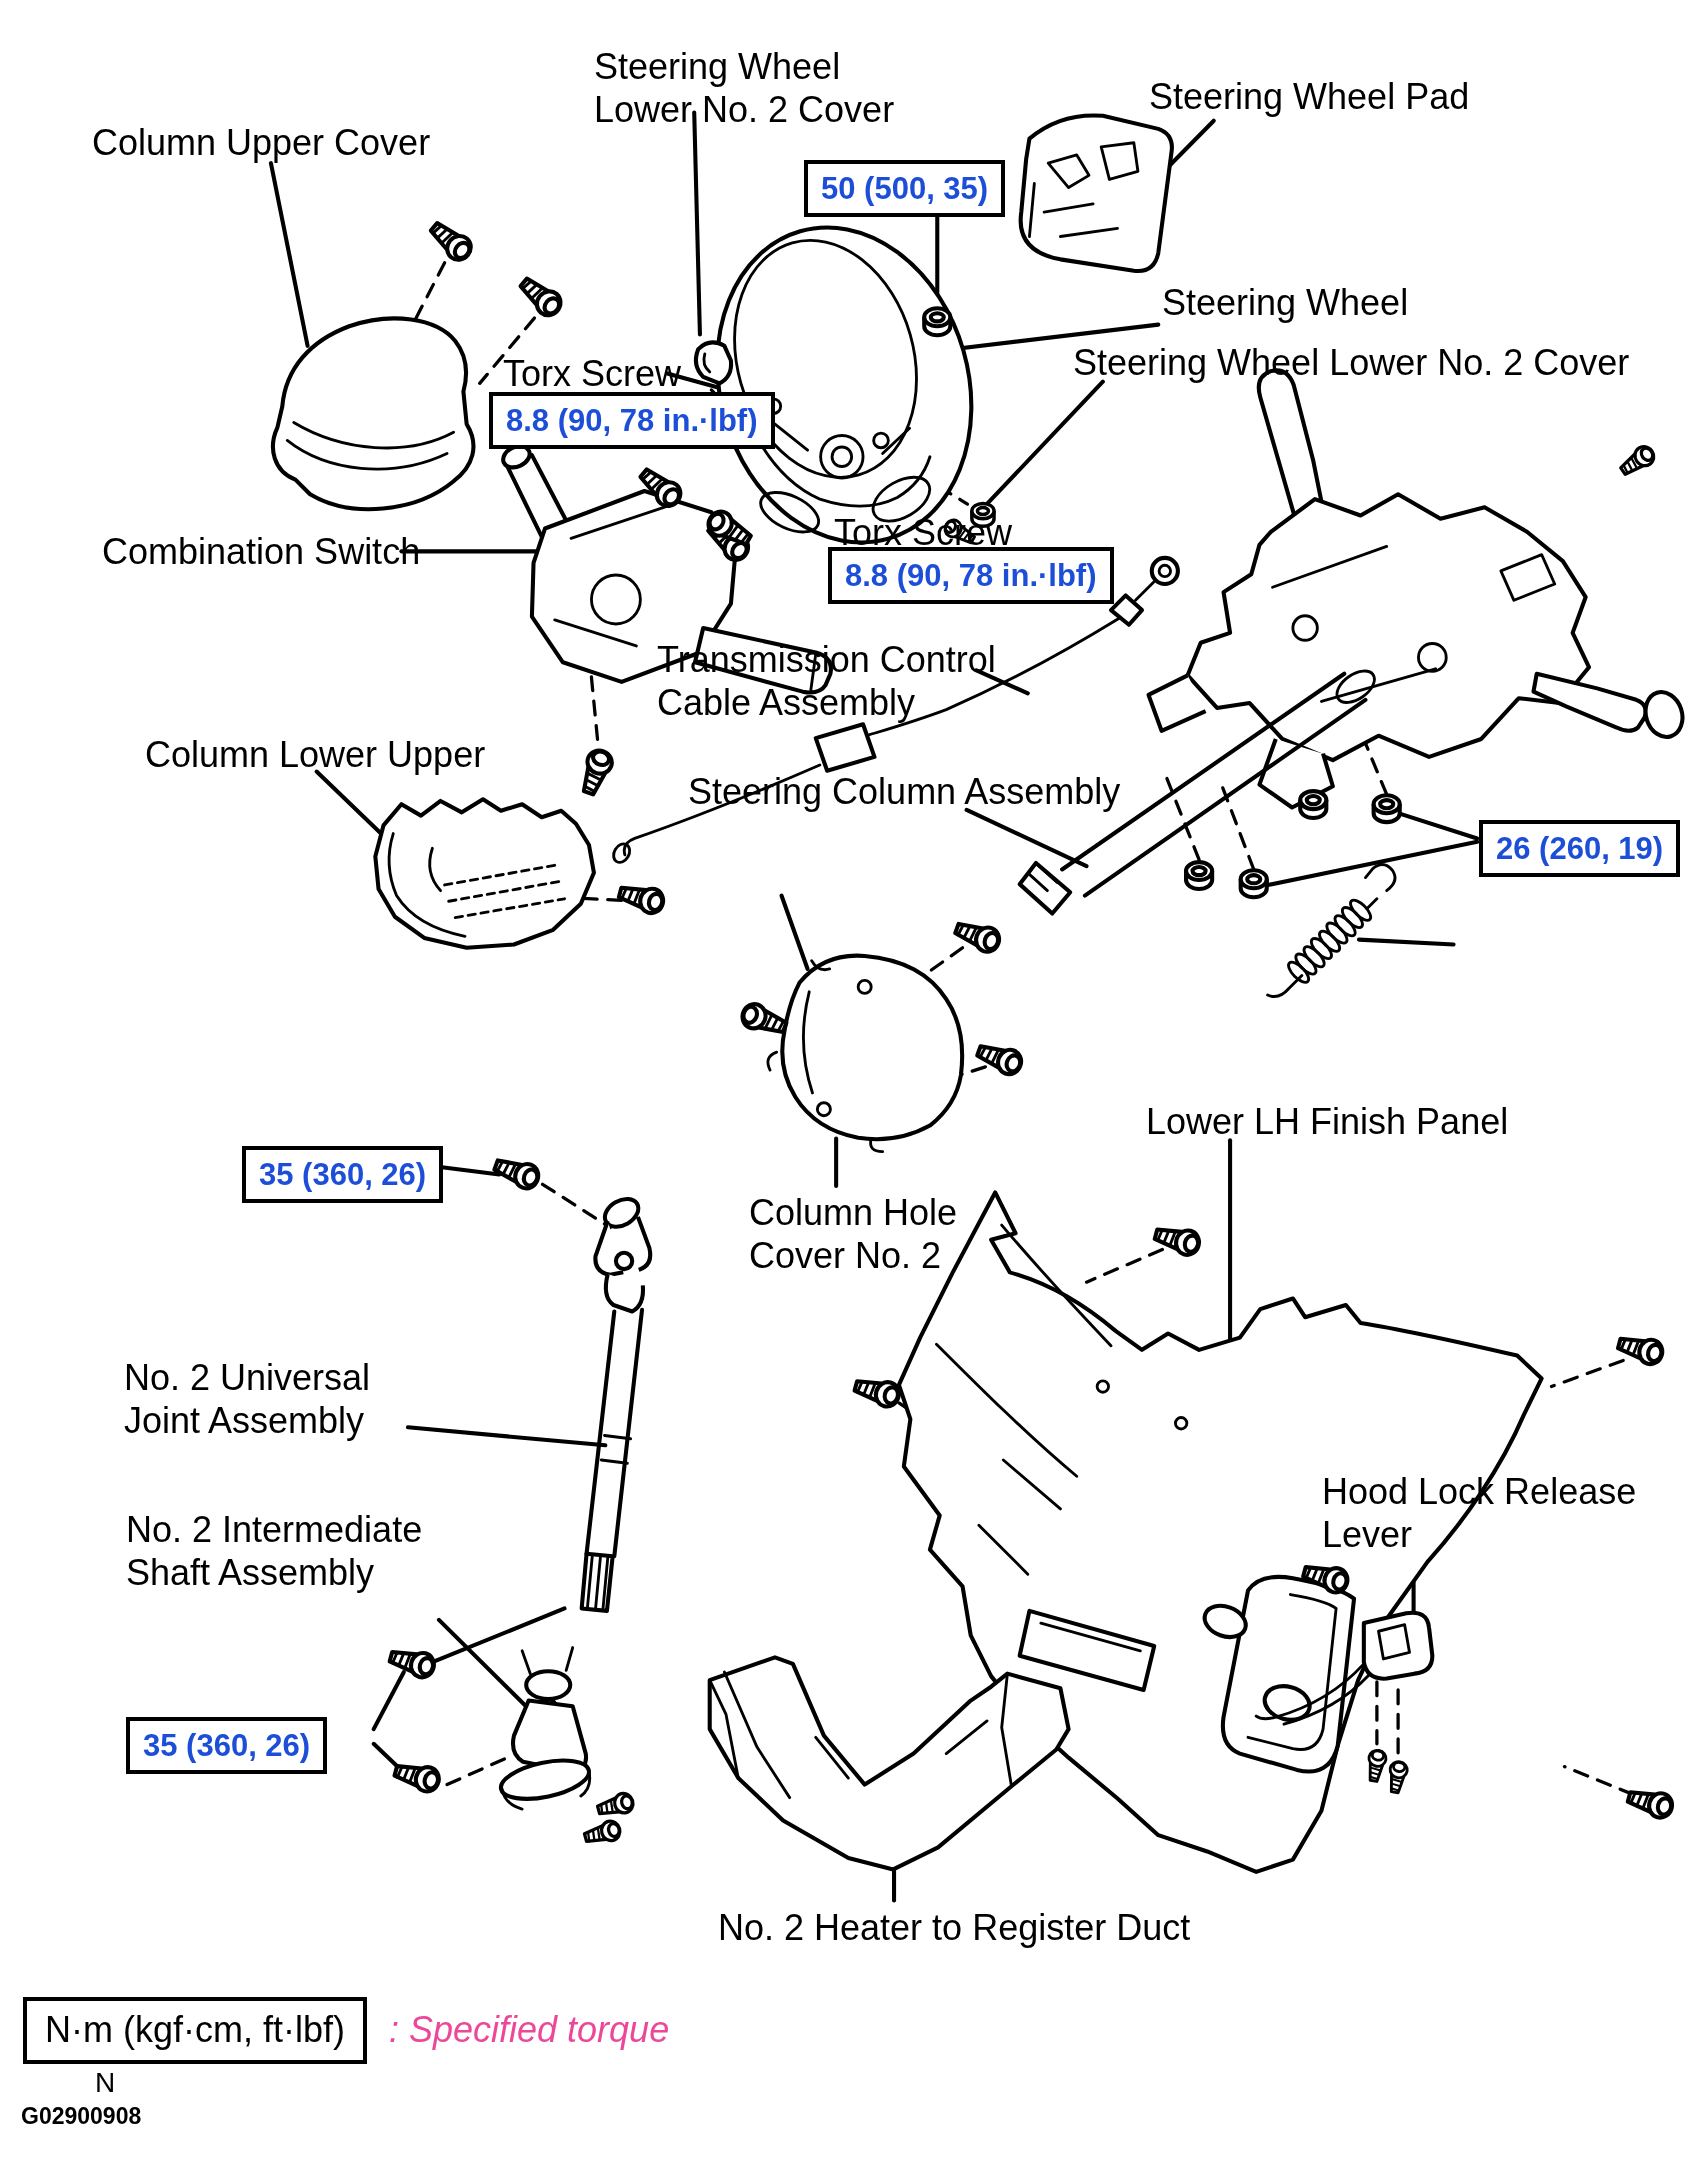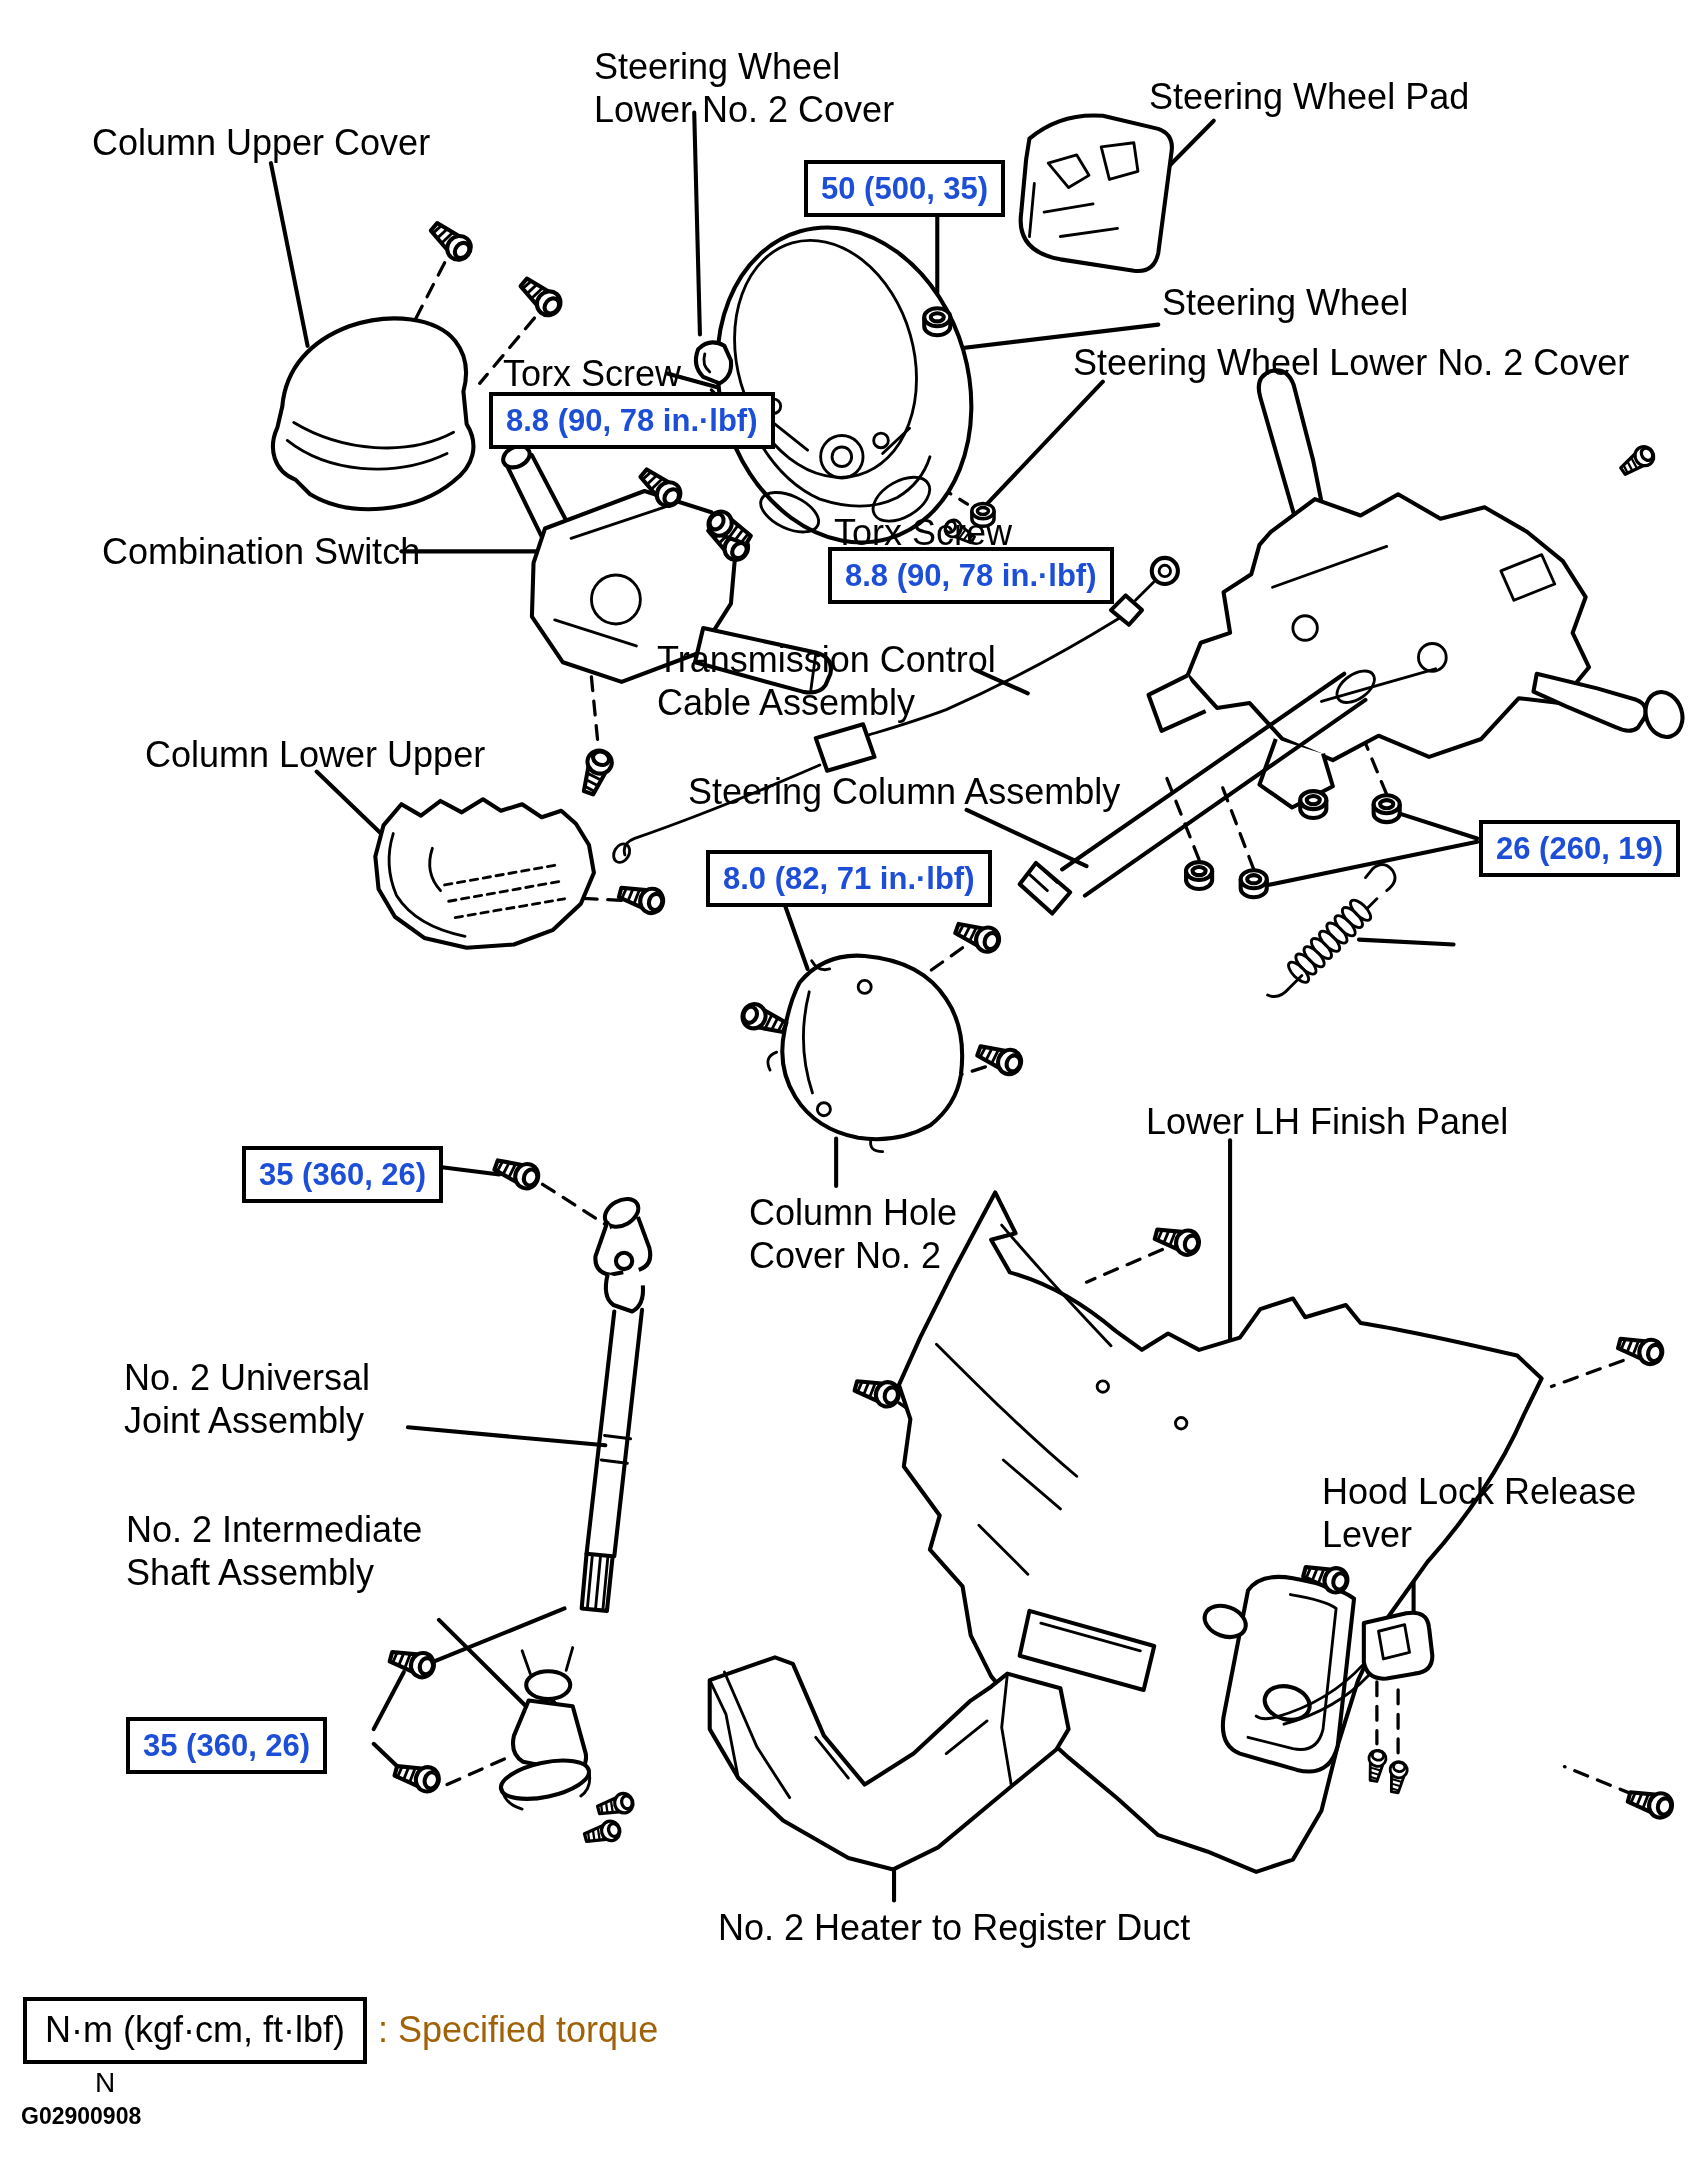--- a/index.html
+++ b/index.html
@@ -7,21 +7,21 @@
           font-family:"Liberation Sans", sans-serif; overflow:hidden; }
   #art { position:absolute; left:0; top:0; width:1700px; height:2172px; }
   .part-label { position:absolute; font-size:36px; line-height:1.2; color:#000;
                 white-space:pre-line; letter-spacing:0px; }
   .torque-box { position:absolute; border:4.1px solid #000; background:#fff;
                 font-weight:bold; font-size:31px; line-height:1; padding:9px 13px;
                 white-space:nowrap; color:#1d4ed8; }
   .legend-row { position:absolute; left:23px; top:1997px; display:flex; align-items:center; }
   .legend-box { border:4.1px solid #000; background:#fff; font-size:36px; line-height:1;
                 padding:11.4px 18px; white-space:nowrap; color:#000; }
-  .legend-desc { font-size:36px; color:#a16207; margin-left:11px; white-space:nowrap; }
+  .legend-desc { font-size:36px; color:#ec4899; margin-left:22px; white-space:nowrap;font-style:italic; }
   .legend-note { position:absolute; left:95px; top:2067px; font-size:28px; color:#000; }
   .figure-code { position:absolute; left:21px; top:2103px; font-size:23px; font-weight:bold; color:#000; }
   svg .ln   { stroke:#000; stroke-width:5; fill:none; stroke-linecap:round; }
   svg .dln  { stroke:#000; stroke-width:4; fill:none; stroke-dasharray:17 13; stroke-linecap:round; }
   svg .part { stroke:#000; stroke-width:5; fill:#fff; stroke-linejoin:round; }
   svg .det  { stroke:#000; stroke-width:3.5; fill:none; stroke-linejoin:round; stroke-linecap:round; }
 </style>
 </head>
 <body>
 
@@ -304,21 +304,20 @@
 Joint Assembly</div>
   <div class="part-label" style="left:126px; top:1508px;">No. 2 Intermediate
 Shaft Assembly</div>
   <div class="part-label" style="left:1322px; top:1470px;">Hood Lock Release
 Lever</div>
   <div class="part-label" style="left:718px; top:1906px;">No. 2 Heater to Register Duct</div>
 
   <div class="torque-box" style="left:804px; top:160px;">50 (500, 35)</div>
   <div class="torque-box" style="left:489px; top:392px;">8.8 (90, 78 in.·lbf)</div>
   <div class="torque-box" style="left:828px; top:547px;">8.8 (90, 78 in.·lbf)</div>
-  <div class="torque-box" style="left:706px; top:850px;">8.0 (82, 71 in.·lbf)</div>
   <div class="torque-box" style="left:1479px; top:820px;">26 (260, 19)</div>
   <div class="torque-box" style="left:242px; top:1146px;">35 (360, 26)</div>
   <div class="torque-box" style="left:126px; top:1717px;">35 (360, 26)</div>
 
   <div class="legend-row">
     <span class="legend-box">N·m (kgf·cm, ft·lbf)</span>
     <span class="legend-desc">: Specified torque</span>
   </div>
   <div class="legend-note">N</div>
   <div class="figure-code">G02900908</div>

